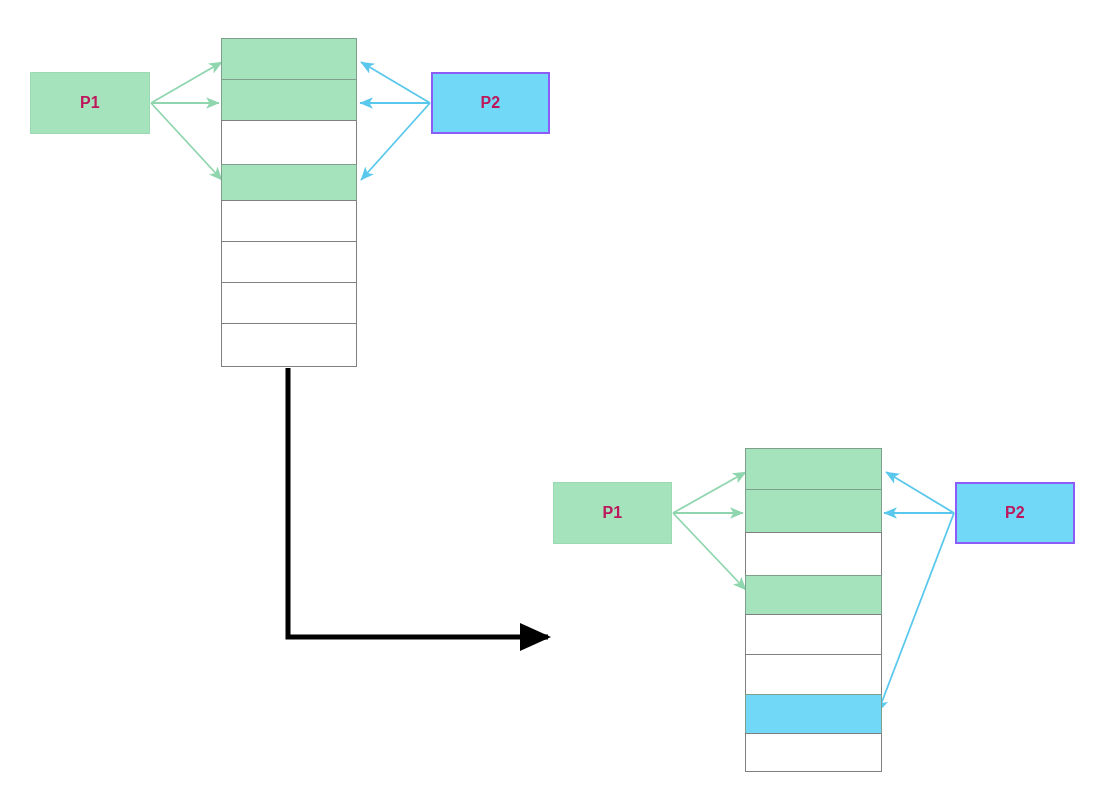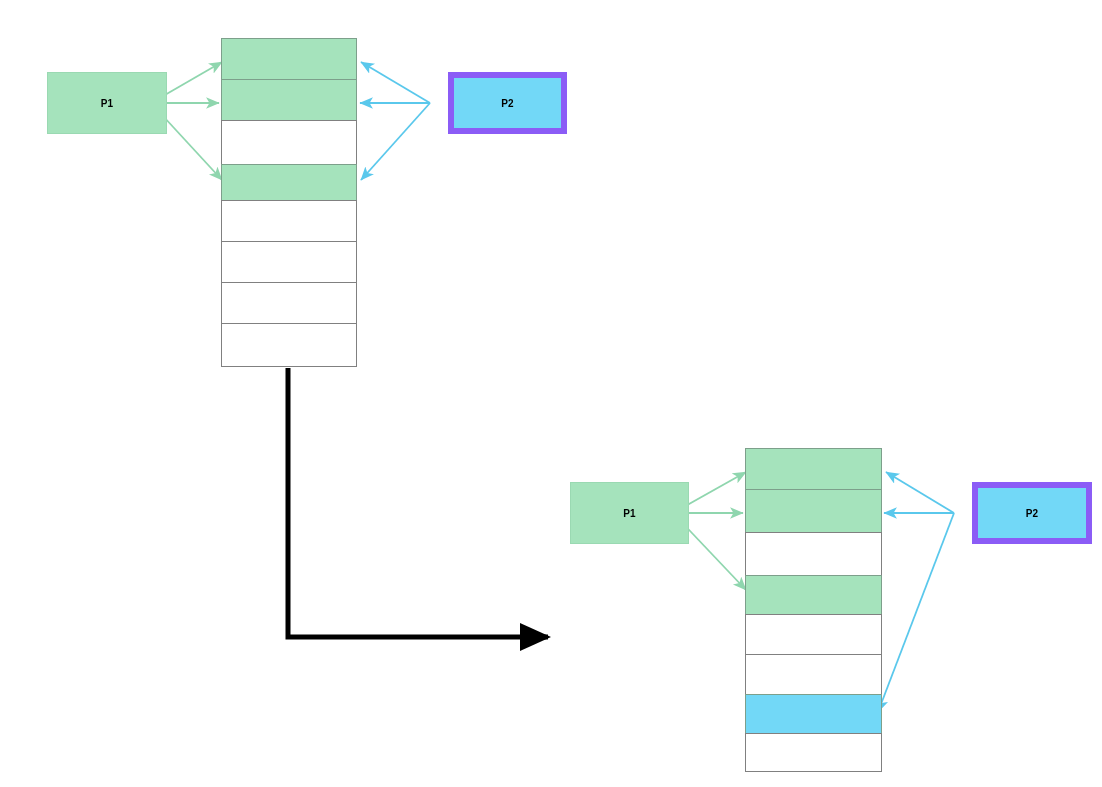--- a/index.html
+++ b/index.html
@@ -25,32 +25,31 @@
     height: 787px;
     pointer-events: none;
   }
   .proc-box {
     position: absolute;
     box-sizing: border-box;
     display: flex;
     align-items: center;
     justify-content: center;
     font-weight: bold;
-    font-size: 10px;
-    color: #000000;
+    font-size: 16px;
+    color: #be185d;
     letter-spacing: 0.2px;
-    margin-left: 17px;
   }
   .proc-p1 {
     background: #a5e3bc;
     border: 1px solid #9ad9b2;
   }
   .proc-p2 {
     background: #72d8f7;
-    border: 6px solid #8b5cf6;
+    border: 2px solid #8b5cf6;
   }
   .mem-col {
     position: absolute;
     box-sizing: border-box;
   }
   .mem-cell {
     position: absolute;
     box-sizing: border-box;
     border: 1px solid #808080;
     background: #ffffff;

